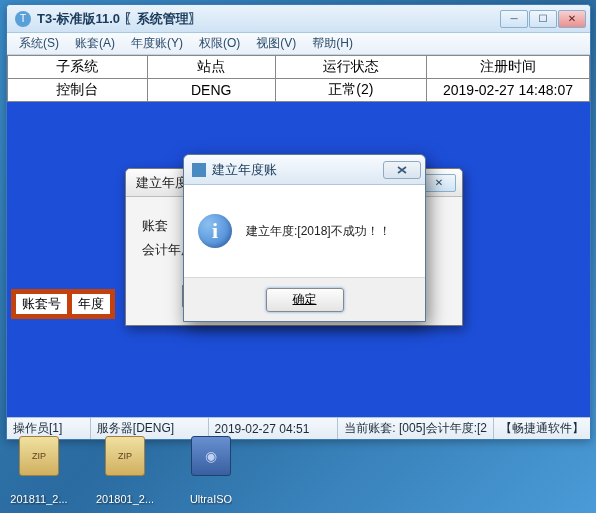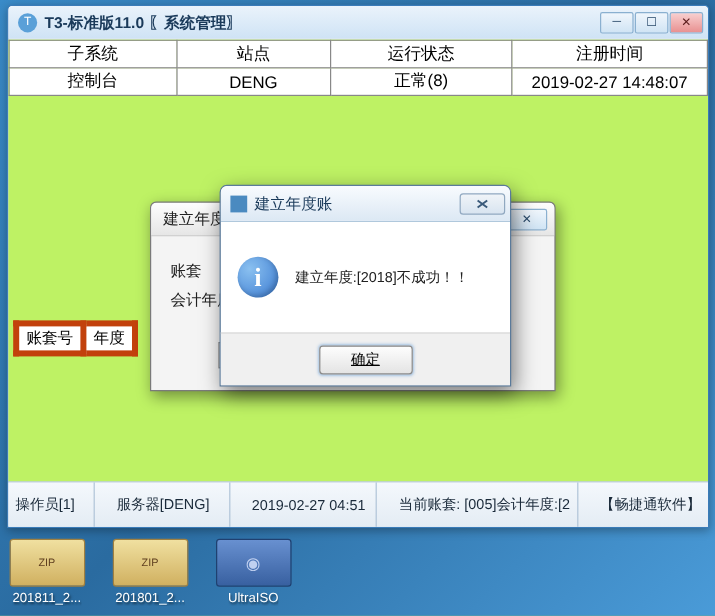--- a/index.html
+++ b/index.html
@@ -57,21 +57,21 @@
   .menubar {
     height: 22px;
     background: linear-gradient(#f8fbfe, #e8f0f8);
     border-bottom: 1px solid #c0d4e8;
     display: flex; align-items: center;
     padding: 0 4px;
     font-size: 12px; color: #2a4a6a;
   }
   .menu-item { padding: 2px 8px; cursor: pointer; }
   .content {
-    flex: 1; background: #bef264; position: relative; overflow: hidden;
+    flex: 1; background: #1d4ed8; position: relative; overflow: hidden;
   }
   .main-table {
     border-collapse: collapse; width: 100%;
     font-size: 14px;
   }
   .main-table th, .main-table td {
     border: 1px solid #888;
     padding: 2px 4px;
     text-align: center;
     height: 20px;
@@ -83,25 +83,25 @@
     left: 4px; top: 234px;
     border-collapse: collapse;
     font-size: 13px;
   }
   .sub-table td {
     border: 5px solid #c2410c;
     padding: 1px 6px;
     background: #fff;
   }
   .statusbar {
-    height: 38px;
+    height: 22px;
     background: linear-gradient(#f4f8fc, #e4ecf4);
     border-top: 1px solid #b0c4d8;
     display: flex; align-items: center;
-    font-size: 12px; color: #1a2a3a; gap: 12px;
+    font-size: 12px; color: #1a2a3a;
   }
   .status-cell {
     border-right: 1px solid #b0c4d8;
     padding: 0 6px;
     height: 100%;
     display: flex; align-items: center;
     white-space: nowrap;
   }
   
   .dialog1 {
@@ -201,25 +201,25 @@
     left: 8px; bottom: 8px;
     display: flex; gap: 24px;
   }
   .desk-icon {
     width: 62px;
     display: flex; flex-direction: column; align-items: center;
     color: #fff; font-size: 11px; text-align: center;
     cursor: pointer;
   }
   .desk-icon .ic {
-    width: 63px; height: 40px;
+    width: 40px; height: 40px;
     background: linear-gradient(#f0e0a0, #d0b060);
     border: 1px solid #a08040;
     border-radius: 3px;
-    margin-bottom: 4px;
+    margin-bottom: 17px;
     display: flex; align-items: center; justify-content: center;
     color: #604020; font-size: 9px;
   }
   .desk-icon.ultra .ic {
     background: linear-gradient(#6890d0, #3860a0);
     border-color: #204070; color: #c0d0f0; font-size: 14px;
   }
   .desk-label {
     text-shadow: 1px 1px 2px rgba(0,0,0,0.6);
     white-space: nowrap; overflow: hidden; text-overflow: ellipsis;
@@ -233,34 +233,42 @@
 
 <div class="main-window">
   <div class="titlebar">
     <span class="app-icon">T</span>
     <span class="title-text">T3-标准版11.0 〖系统管理〗</span>
     <div class="win-btns">
       <div class="win-btn">─</div>
       <div class="win-btn">☐</div>
       <div class="win-btn close">✕</div>
     </div>
+  </div>
+  <div class="menubar">
+    <span class="menu-item">系统(S)</span>
+    <span class="menu-item">账套(A)</span>
+    <span class="menu-item">年度账(Y)</span>
+    <span class="menu-item">权限(O)</span>
+    <span class="menu-item">视图(V)</span>
+    <span class="menu-item">帮助(H)</span>
   </div>
   <div class="content">
     <table class="main-table">
       <tbody>
           <tr>
         <th style="width:24%">子系统</th>
         <th style="width:22%">站点</th>
         <th style="width:26%">运行状态</th>
         <th style="width:28%">注册时间</th>
       </tr>
       <tr>
         <td>控制台</td>
         <td>DENG</td>
-        <td>正常(8)</td>
+        <td>正常(2)</td>
         <td>2019-02-27 14:48:07</td>
       </tr>
     </tbody>
       </table>
     <table class="sub-table">
       <tbody>
           <tr>
         <td>账套号</td>
         <td>年度</td>
       </tr>

